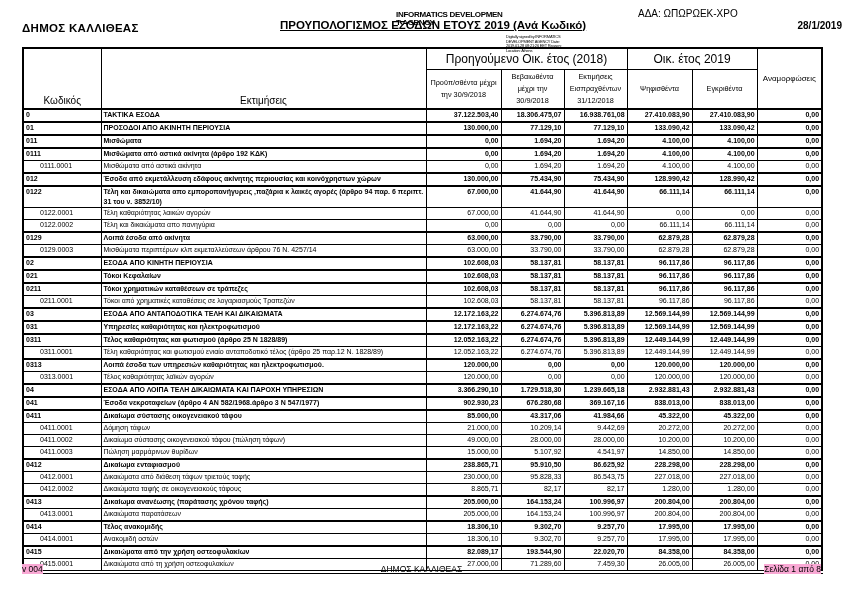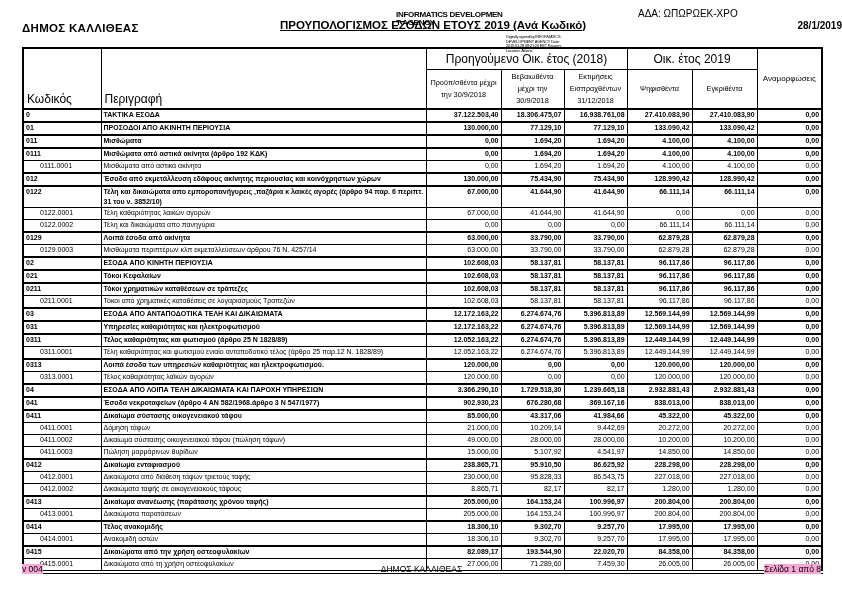--- a/index.html
+++ b/index.html
@@ -19,21 +19,21 @@
   
   table.budget{
     position:absolute;left:22px;top:47px;width:799px;
     border-collapse:collapse;table-layout:fixed;
     border:2px solid #000;border-bottom:4px double #000;
   }
   table.budget th,table.budget td{border:1px solid #000;overflow:hidden;}
   thead th{font-weight:normal;text-align:center;vertical-align:middle;padding:1px 1px;}
   thead .grp{font-size:12px;height:18px;margin-left:7px;}
   thead .sub{font-size:7.3px;line-height:12px;height:32px;}
-  thead .side{font-size:12px;vertical-align:bottom;text-align:left;padding:2px 3px;}
+  thead .side{font-size:10px;vertical-align:bottom;text-align:center;padding:2px 3px;}
   thead .amorf{font-size:8px;vertical-align:middle;text-align:center;}
   tbody td{font-size:7px;line-height:10px;padding:0 2px;vertical-align:top;height:11px;}
   tbody td.code{text-align:left;white-space:nowrap;}
   tbody td.desc{text-align:left;}
   tbody td.num{text-align:right;white-space:nowrap;}
   tr.group td{font-weight:bold;border-top:2px solid #000;}
   tr.detail td.code{padding-left:16px;}
   
   .footer{position:absolute;left:22px;top:564px;width:799px;display:flex;justify-content:space-between;font-size:8.5px;}
   .footer .fc{position:absolute;left:0;width:799px;text-align:center;}
@@ -62,21 +62,21 @@
         <col style="width:75px">
       <col style="width:63px">
         <col style="width:63px">
         <col style="width:65px">
       <col style="width:65px">
         <col style="width:65px">
     </colgroup>
     <thead>
       <tr>
         <th rowspan="2" class="side">Κωδικός</th>
-        <th rowspan="2" class="side">Περιγραφή</th>
+        <th rowspan="2" class="side">Εκτιμήσεις</th>
         <th colspan="3" class="grp">Προηγούμενο Οικ. έτος (2018)</th>
         <th colspan="2" class="grp">Οικ. έτος 2019</th>
         <th rowspan="2" class="amorf">Αναμορφώσεις</th>
       </tr>
       <tr>
         <th class="sub">Προϋπ/σθέντα μέχρι την 30/9/2018</th>
         <th class="sub">Βεβαιωθέντα μέχρι την 30/9/2018</th>
         <th class="sub">Εκτιμήσεις Εισπραχθέντων 31/12/2018</th>
         <th class="sub">Ψηφισθέντα</th>
         <th class="sub">Εγκριθέντα</th>

